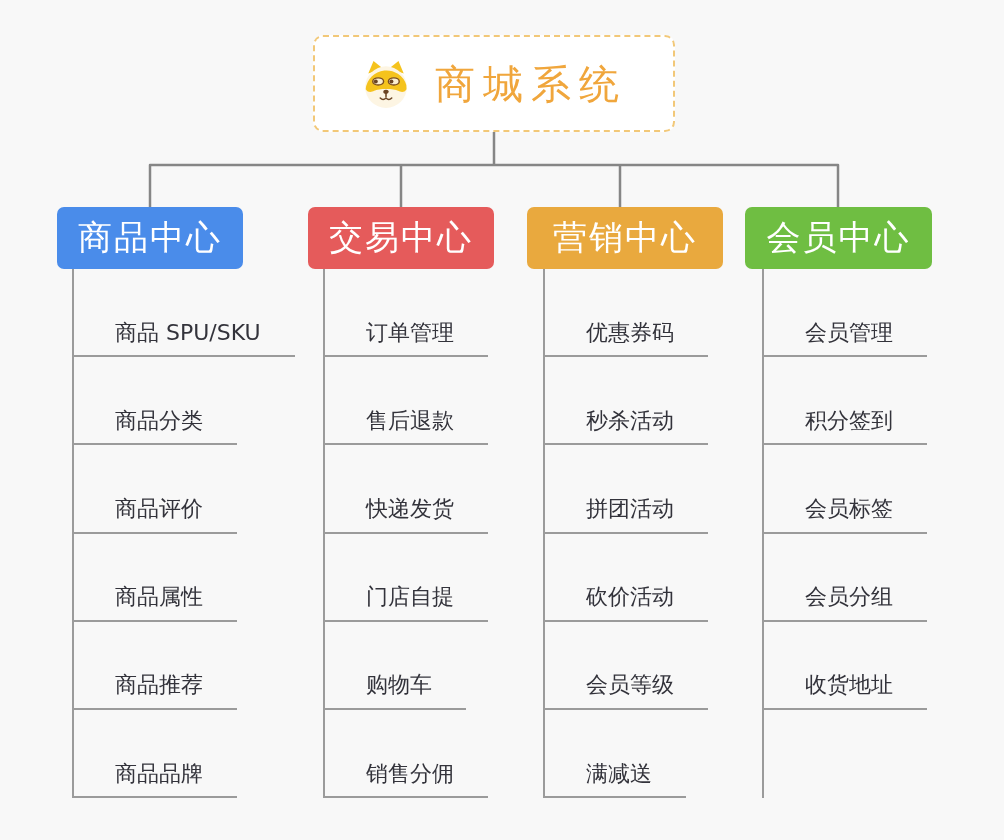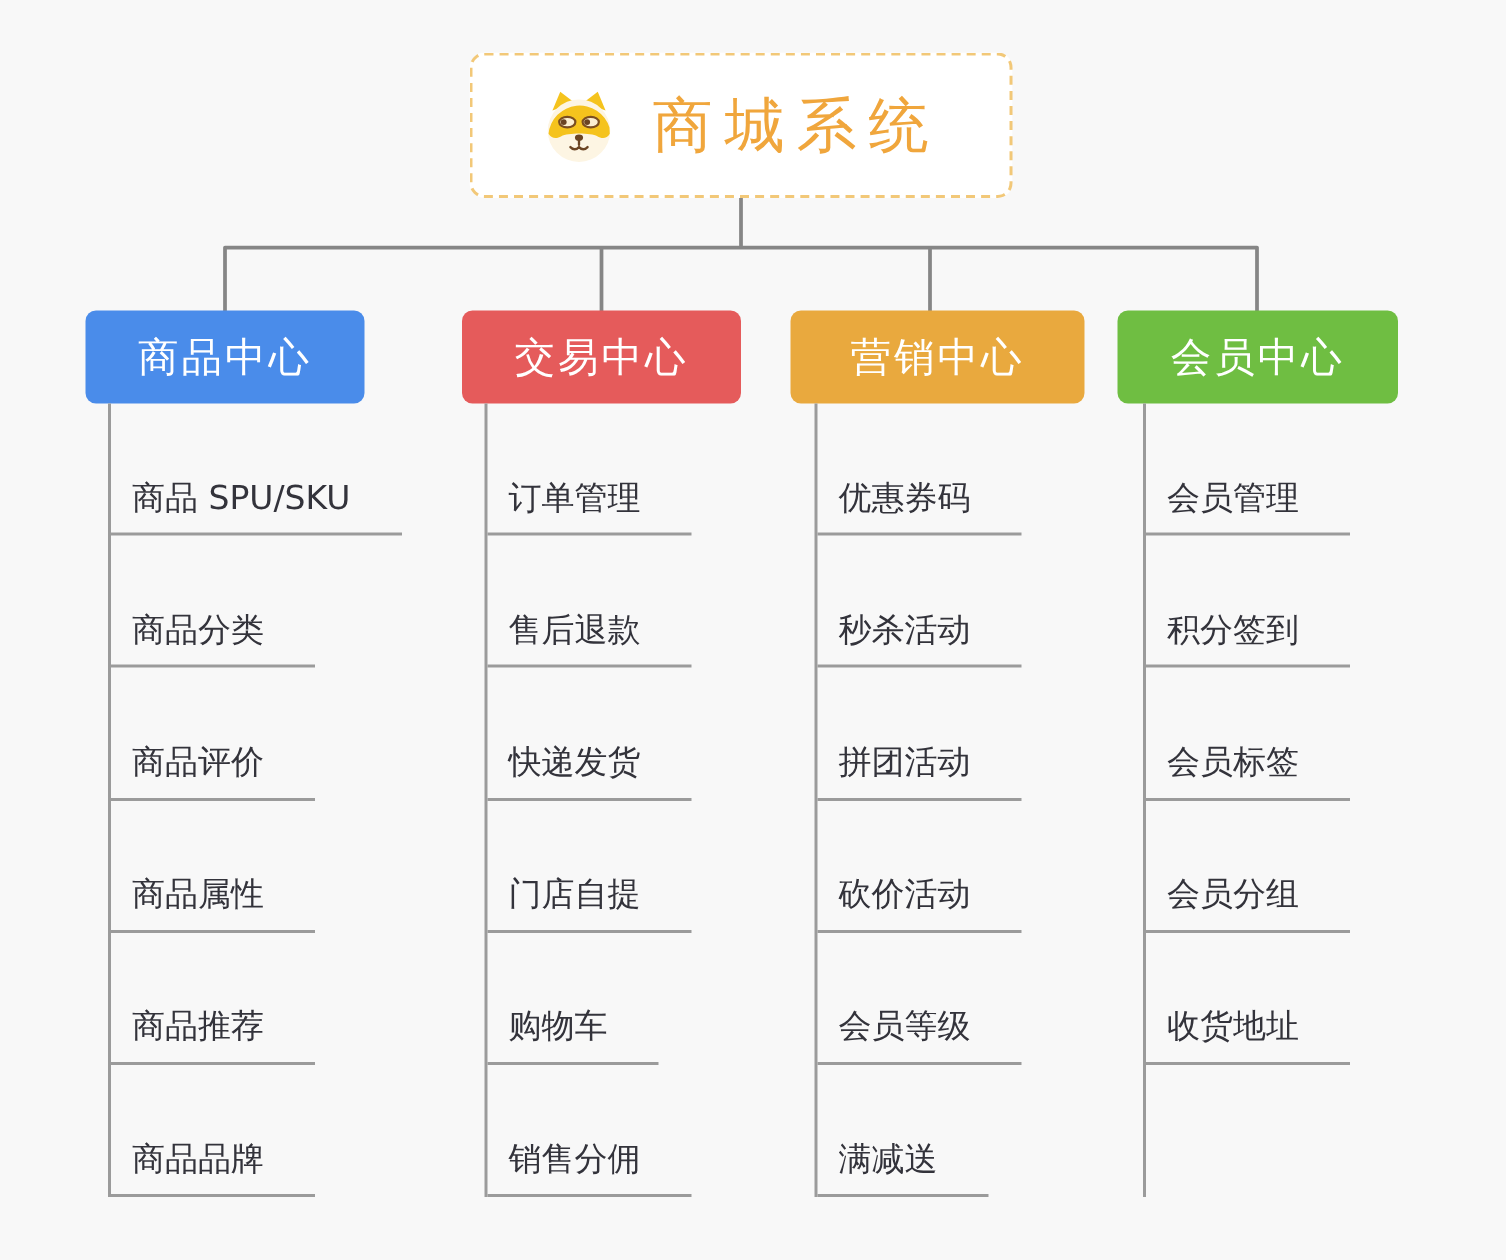--- a/index.html
+++ b/index.html
@@ -41,21 +41,21 @@
   }
   .connectors path{
     stroke:#868686;stroke-width:2.5;fill:none;stroke-linejoin:round;
   }
 
   
   .branch-box{
     position:absolute;top:207px;height:62px;
     border-radius:7px;
     display:flex;align-items:center;justify-content:center;
-    color:#ffffff;font-size:27px;letter-spacing:2px;
+    color:#ffffff;font-size:34px;letter-spacing:2px;
     white-space:nowrap;
     text-align:center;
   }
   .b0{left:57px;width:186px;background:#4a8cea;}
   .b1{left:308px;width:186px;background:#e55b5b;}
   .b2{left:527px;width:196px;background:#e9a93e;}
   .b3{left:745px;width:187px;background:#6fbe42;}
 
   
   .item-col{
@@ -68,21 +68,21 @@
   .c1{left:323px;}
   .c2{left:543px;}
   .c3{left:762px;text-align:center;}
   .item-col li{
     height:88.2px;
     display:flex;align-items:flex-end;
   }
   .item-col .node-label{
     display:inline-block;
     border-bottom:2px solid #9b9b9b;
-    padding:0 34px 9px 14px;
+    padding:0 34px 9px 41px;
     font-size:22px;
     color:#33333b;
     line-height:1.25;
     white-space:nowrap;
   }
 </style>
 </head>
 <body>
 
 <div class="canvas">

